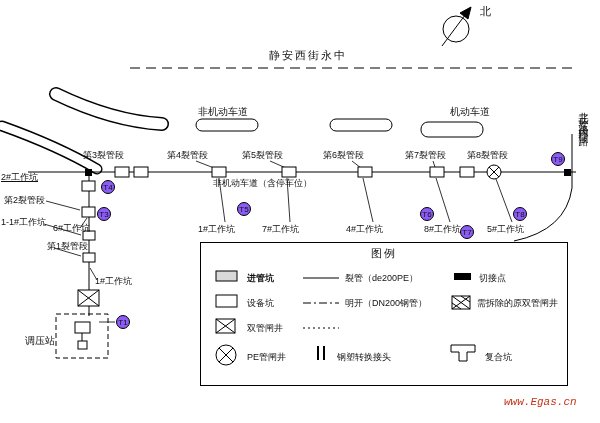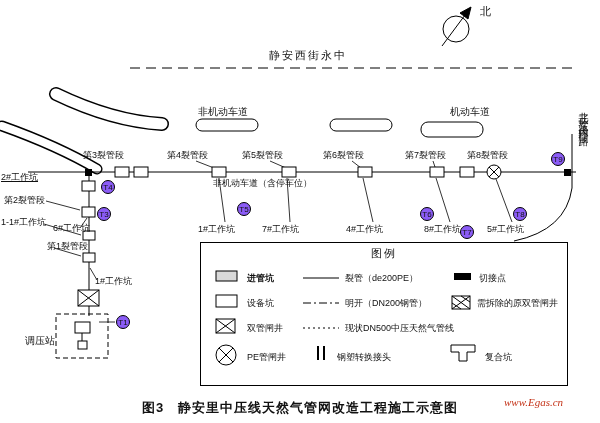--- a/index.html
+++ b/index.html
@@ -15,21 +15,21 @@
   .tmark { position:absolute; width:14px; height:14px; border:1px solid #000; border-radius:50%;
            background:#8b5cf6; font-size:8px; display:flex; align-items:center; justify-content:center; }
   .legend { position:absolute; left:200px; top:242px; width:368px; height:144px;
             border:1.4px solid #000; background:#fff; }
   .legend-title { position:absolute; left:0; top:3px; width:100%; text-align:center; font-size:11px; letter-spacing:2px; }
   .li-label { position:absolute; font-size:9px; white-space:nowrap; }
   .li-icon { position:absolute; line-height:0; }
   .caption { position:absolute; left:0; top:399px; width:100%; text-align:center;
              font-size:13px; font-weight:bold; letter-spacing:1px; }
   .watermark { position:absolute; left:504px; top:396px; font-size:11px; font-style:italic;
-               color:#c43318; font-family:Liberation Serif, serif; }
+               color:#c43318; font-family:Liberation Mono, monospace; }
 </style>
 </head>
 <body>
 
 <div class="stage">
 
   <svg class="layer" width="600" height="423" viewBox="0 0 600 423">
     <g stroke="#000" fill="none" stroke-width="1">
 
       <g>
@@ -209,21 +209,20 @@
     </div>
     <div class="li-icon" style="left:113px; top:102px;">
       <svg width="14" height="16">
           <line x1="4" y1="1" x2="4" y2="15" stroke="#000" stroke-width="2"></line>
         <line x1="10" y1="1" x2="10" y2="15" stroke="#000" stroke-width="2"></line>
         </svg>
     </div>
 
     <div class="li-label" style="left:144px; top:29px;">裂管（de200PE）</div>
     <div class="li-label" style="left:144px; top:54px;">明开（DN200钢管）</div>
-    <div class="li-label" style="left:144px; top:79px;">现状DN500中压天然气管线</div>
     <div class="li-label" style="left:136px; top:108px;">钢塑转换接头</div>
 
     <div class="li-icon" style="left:252px; top:29px;">
       <svg width="20" height="10">
           <rect x="1" y="1" width="17" height="7" fill="#000"></rect>
         </svg>
     </div>
     <div class="li-icon" style="left:250px; top:52px;">
       <svg width="21" height="16">
           <rect x="1" y="1" width="18" height="13" fill="#fff" stroke="#000"></rect>
@@ -237,15 +236,14 @@
       <svg width="28" height="20">
           <path d="M2,2 h24 v7 h-8 v9 h-8 v-9 h-8 z" fill="#fff" stroke="#000"></path>
         </svg>
     </div>
 
     <div class="li-label" style="left:278px; top:29px;">切接点</div>
     <div class="li-label" style="left:276px; top:54px;">需拆除的原双管闸井</div>
     <div class="li-label" style="left:284px; top:108px;text-align:center;">复合坑</div>
   </div>
 
-  <div class="caption">图3　静安里中压线天然气管网改造工程施工示意图</div>
   <div class="watermark">www.Egas.cn</div>
 </div>
 
 </body></html>

